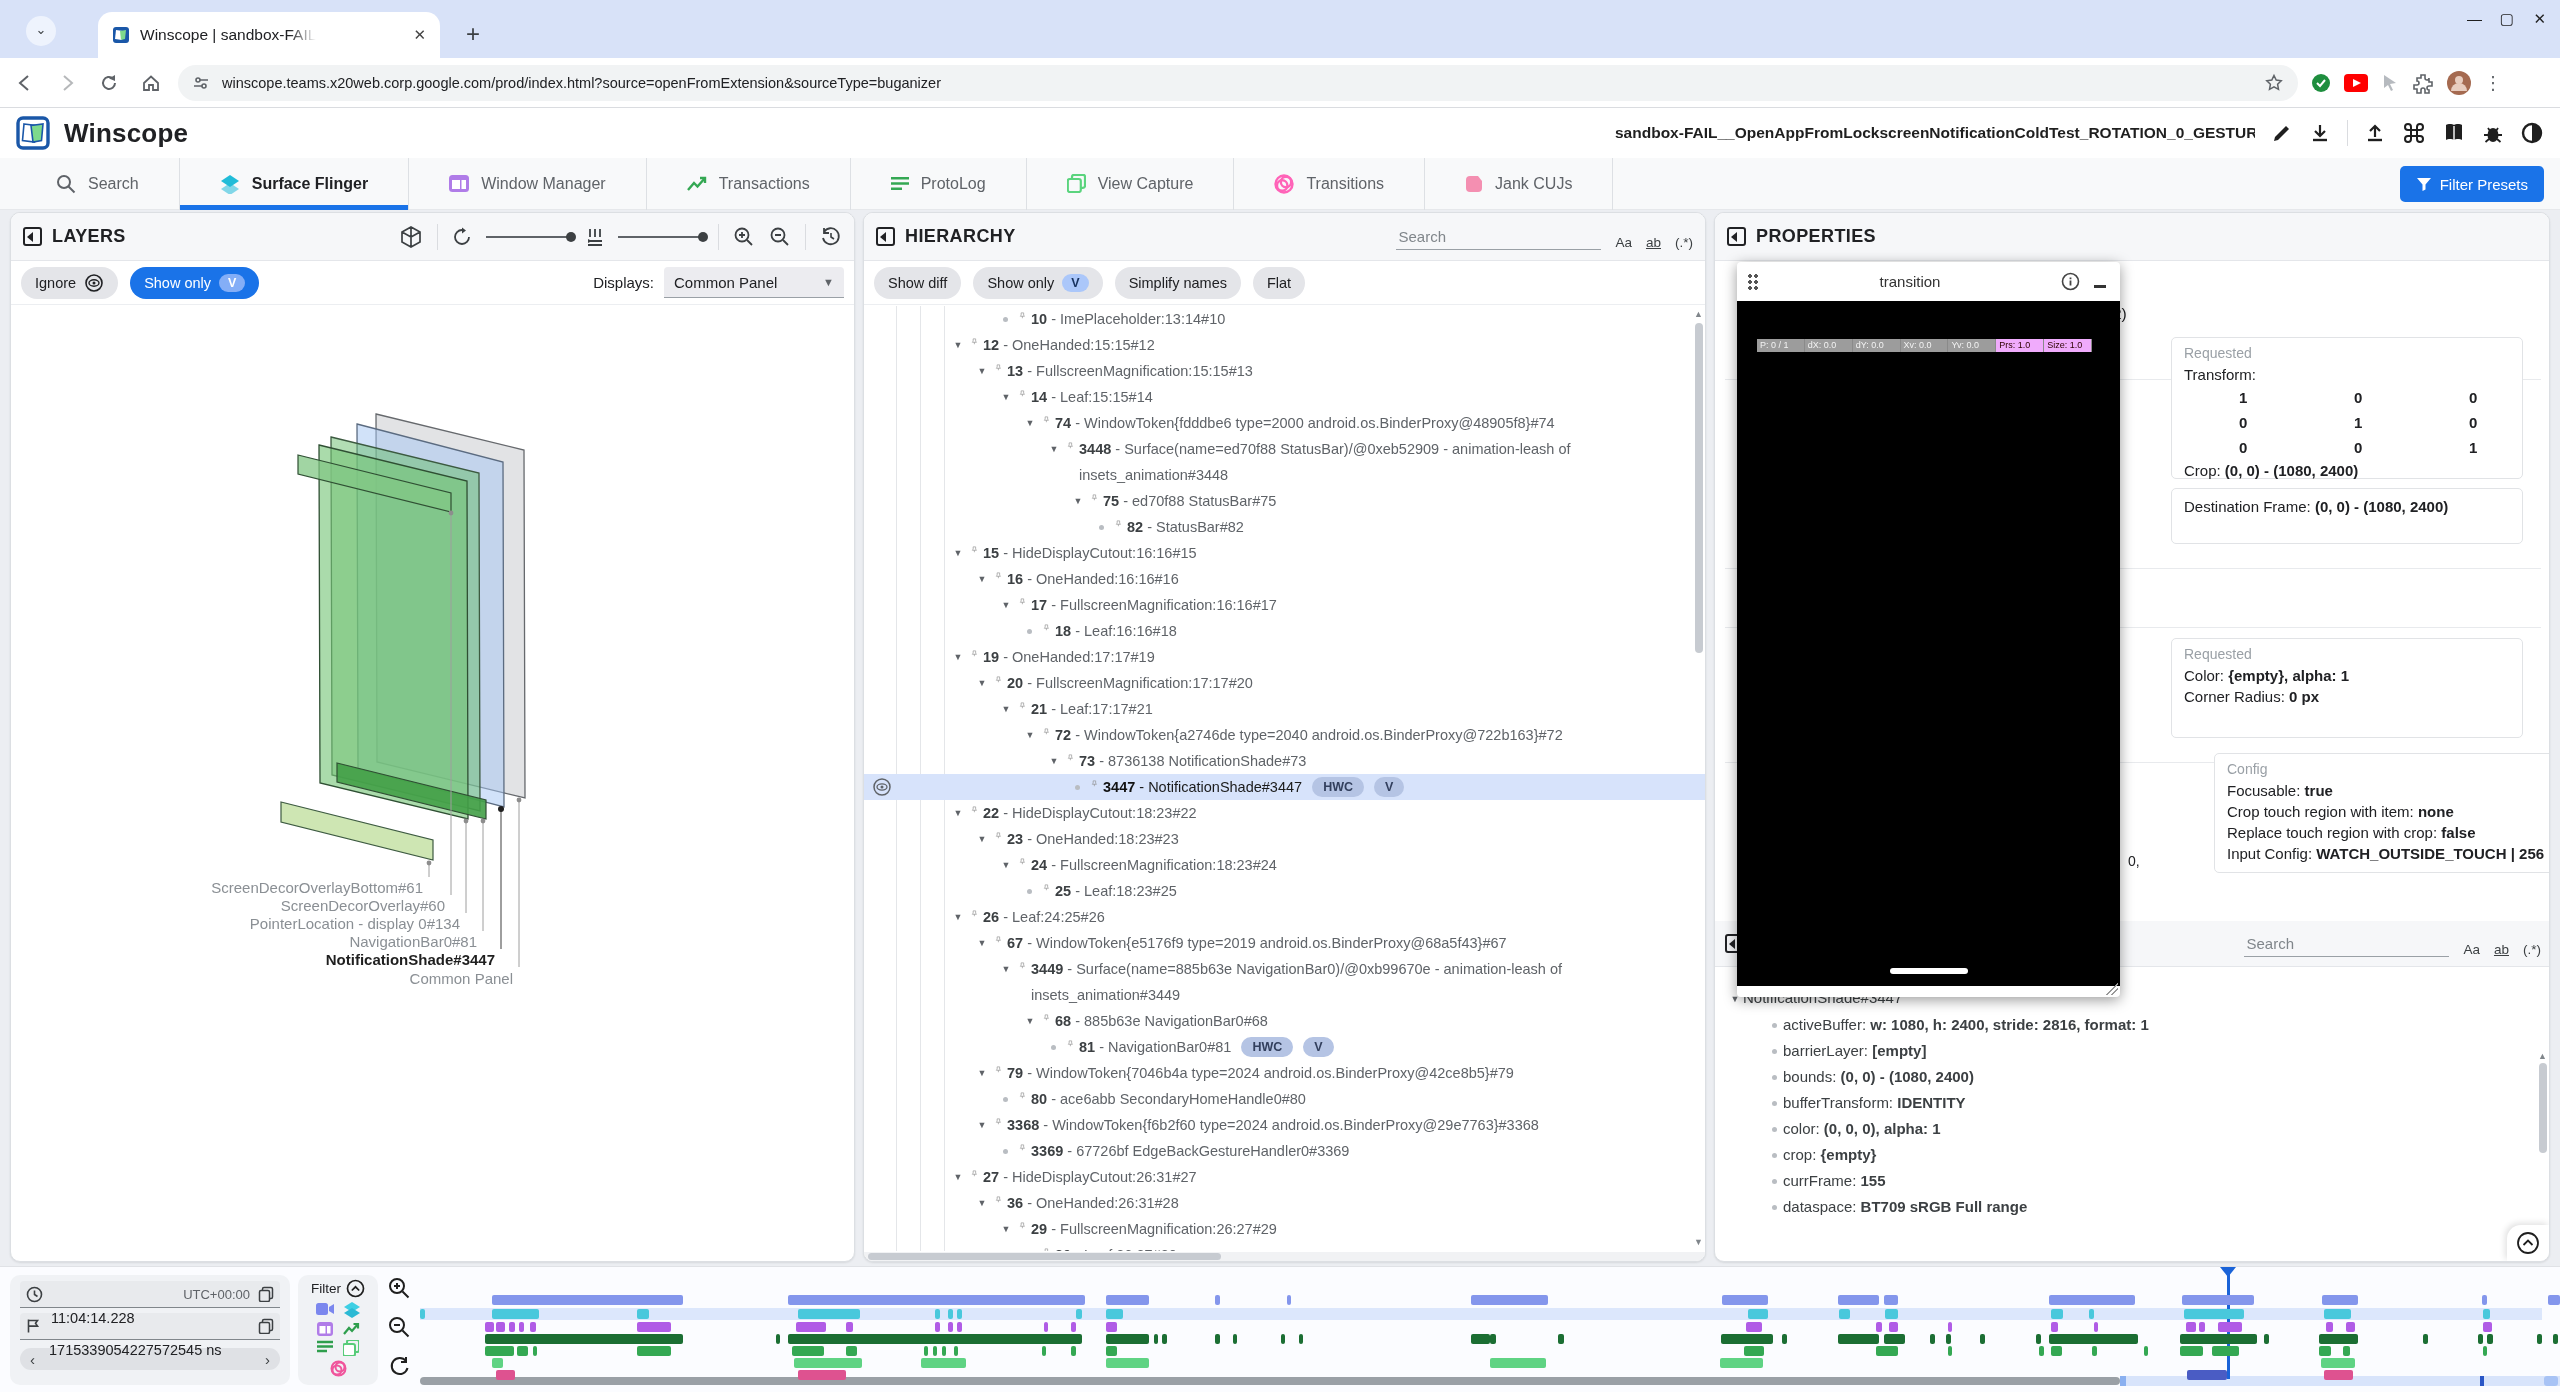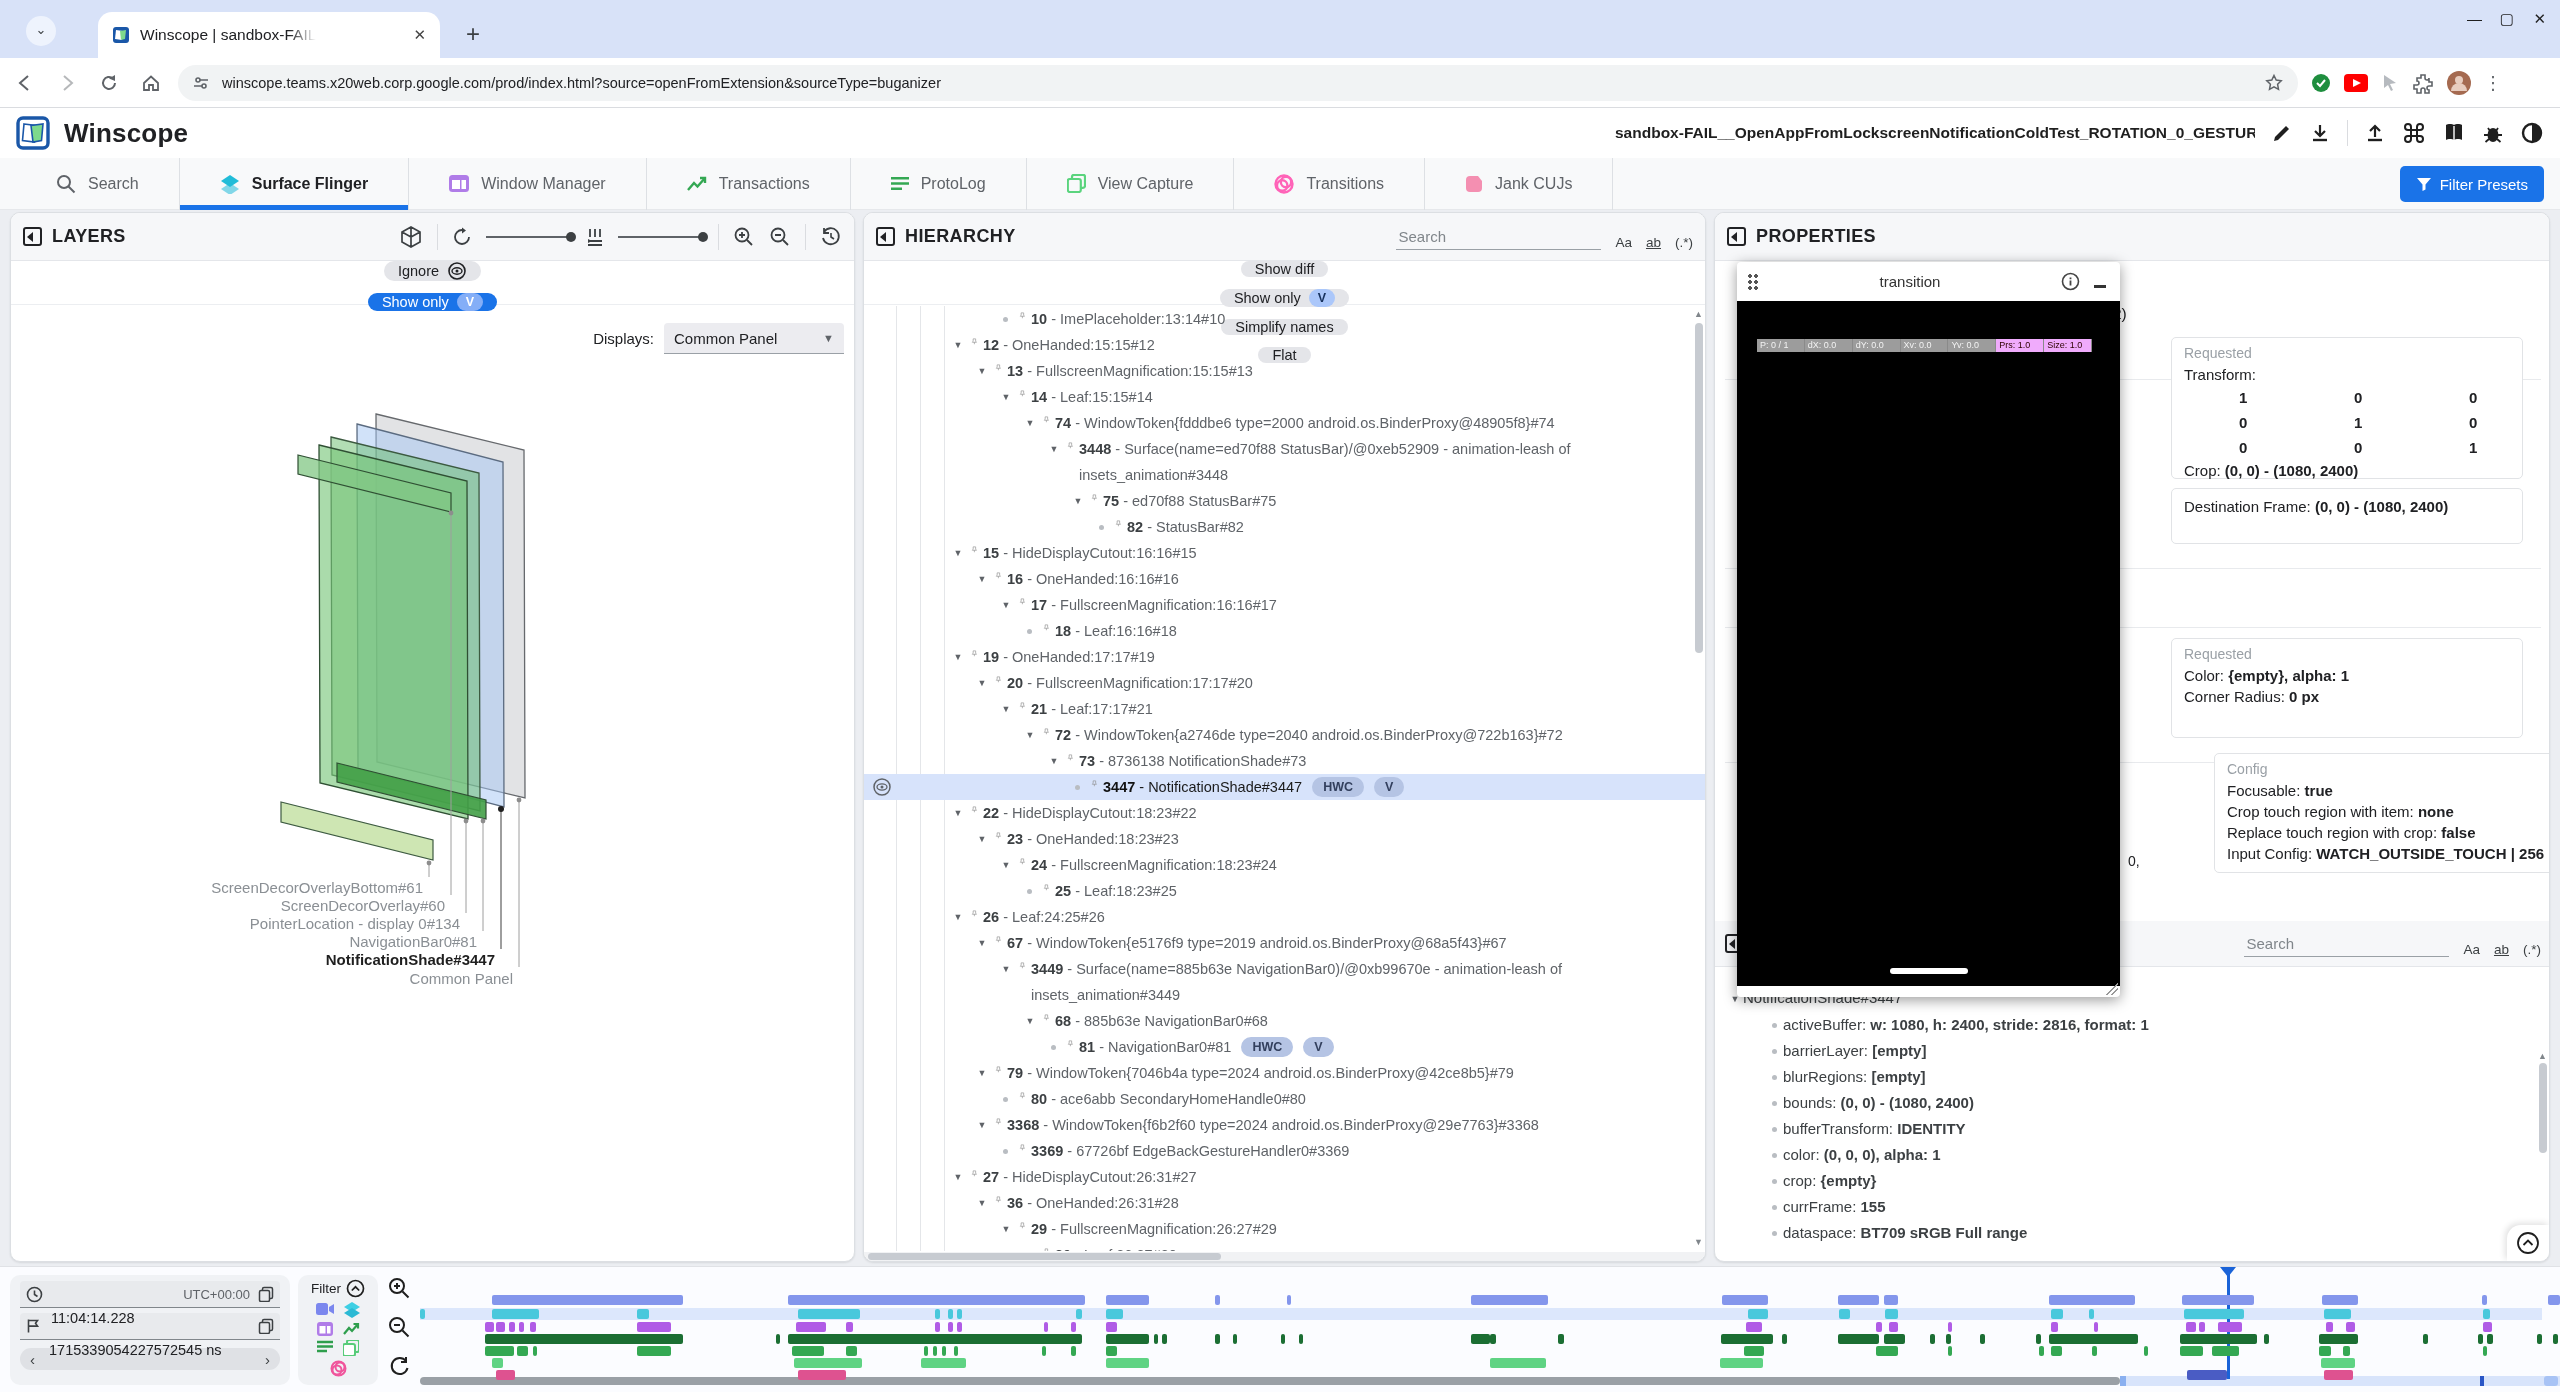--- a/index.html
+++ b/index.html
@@ -43,21 +43,21 @@
   
   .panel{position:absolute;top:212px;height:1050px;background:#fff;border:1px solid #dcdfe3;border-radius:10px;
     box-shadow:0 1px 2px rgba(60,64,67,.12);overflow:hidden;}
   #layersPanel{left:10px;width:845px;}
   #hierPanel{left:863px;width:843px;}
   #propsPanel{left:1714px;width:836px;}
   .phead{height:48px;background:#f6f7f9;border-bottom:1px solid #e4e6ea;display:flex;align-items:center;padding:0 12px;gap:10px;}
   .ptitle{font-size:18px;font-weight:700;letter-spacing:.4px;}
   .collapseic{width:19px;height:19px;border:2px solid #202124;border-radius:3px;position:relative;flex:none;}
   .collapseic::after{content:"";position:absolute;left:2px;top:3px;border:5px solid transparent;border-right:6px solid #202124;border-left:none;}
-  .chiprow{height:44px;display:flex;align-items:center;gap:12px;padding:0 10px;border-bottom:1px solid #eceef1;flex-direction:column;}
+  .chiprow{height:44px;display:flex;align-items:center;gap:12px;padding:0 10px;border-bottom:1px solid #eceef1;}
   .chip{background:#e4e5e9;border-radius:17px;height:32px;display:flex;align-items:center;gap:8px;padding:0 14px;
     font-size:14.5px;color:#202124;white-space:nowrap;}
   .chip.blue{background:var(--accent);color:#fff;}
   .vbadge{background:#abc7fa;color:#17325e;border-radius:11px;font-size:12.5px;font-weight:700;padding:2px 9px;}
   .chip.blue .vbadge{background:#84aef7;color:#fff;}
   
   .ltools{margin-left:auto;display:flex;align-items:center;gap:14px;color:#3c4043;}
   .slider{width:86px;height:2px;background:#5f6368;position:relative;}
   .slider::after{content:"";position:absolute;right:-4px;top:-4px;width:10px;height:10px;border-radius:50%;background:#3c4043;}
   #displaysWrap{margin-left:auto;display:flex;align-items:center;gap:10px;font-size:15px;}
@@ -884,25 +884,20 @@
       </div>
       <div class="prow">
         <span style="flex:none;width:52px"></span>
         <span class="dot"></span>
         <span>activeBuffer: <b>w: 1080, h: 2400, stride: 2816, format: 1</b></span>
       </div>
       <div class="prow">
         <span style="flex:none;width:52px"></span>
         <span class="dot"></span>
         <span>barrierLayer: <b>[empty]</b></span>
-      </div>
-      <div class="prow">
-        <span style="flex:none;width:52px"></span>
-        <span class="dot"></span>
-        <span>blurRegions: <b>[empty]</b></span>
       </div>
       <div class="prow">
         <span style="flex:none;width:52px"></span>
         <span class="dot"></span>
         <span>bounds: <b>(0, 0) - (1080, 2400)</b></span>
       </div>
       <div class="prow">
         <span style="flex:none;width:52px"></span>
         <span class="dot"></span>
         <span>bufferTransform: <b>IDENTITY</b></span>

